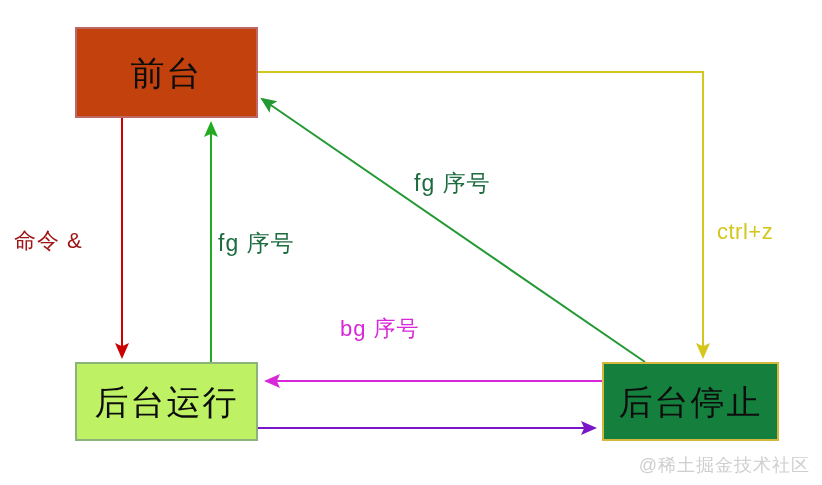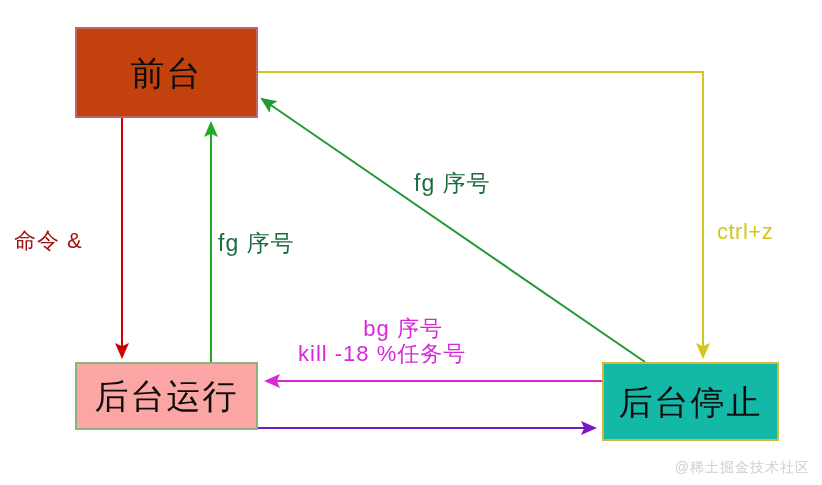--- a/index.html
+++ b/index.html
@@ -45,30 +45,30 @@
     top: 27px;
     width: 183px;
     height: 91px;
     background: #c2410c;
     border-color: #bf6767;
   }
   #node-background-running {
     left: 75px;
     top: 362px;
     width: 183px;
-    height: 68px;
-    background: #fca5a5;
+    height: 79px;
+    background: #bef264;
     border-color: #8cb37a;
   }
   #node-background-stopped {
     left: 602px;
     top: 362px;
     width: 177px;
     height: 79px;
-    background: #14b8a6;
+    background: #15803d;
     border-color: #d4b83d;
   }
   .edge-label {
     position: absolute;
     white-space: nowrap;
     line-height: 1.15;
     z-index: 4;
   }
   #label-command {
     left: 14px;
@@ -119,21 +119,21 @@
     left: 305px;
     top: 440px;
     font-size: 22px;
     color: #6a13b5;
     letter-spacing: 1px;
   }
   #watermark {
     position: absolute;
     right: 12px;
     bottom: 8px;
-    font-size: 14px;
+    font-size: 18px;
     color: #cfcfcf;
     letter-spacing: 1px;
     z-index: 5;
   }
 </style>
 </head>
 <body>
 
 <div id="canvas">
 
@@ -187,19 +187,18 @@
   <div class="edge-label" id="label-command">命令  &amp;</div>
 
   <div class="edge-label" id="label-fg-left">fg  序号</div>
 
   <div class="edge-label" id="label-fg-diagonal">fg  序号</div>
 
   <div class="edge-label" id="label-ctrlz">ctrl+z</div>
 
   <div class="edge-label" id="label-bg-kill18">
     <span class="line1">bg   序号</span>
-    <span class="line2">kill  -18  %任务号</span>
   </div>
 
 
   <div id="watermark">@稀土掘金技术社区</div>
 
 </div>
 
 </body></html>

